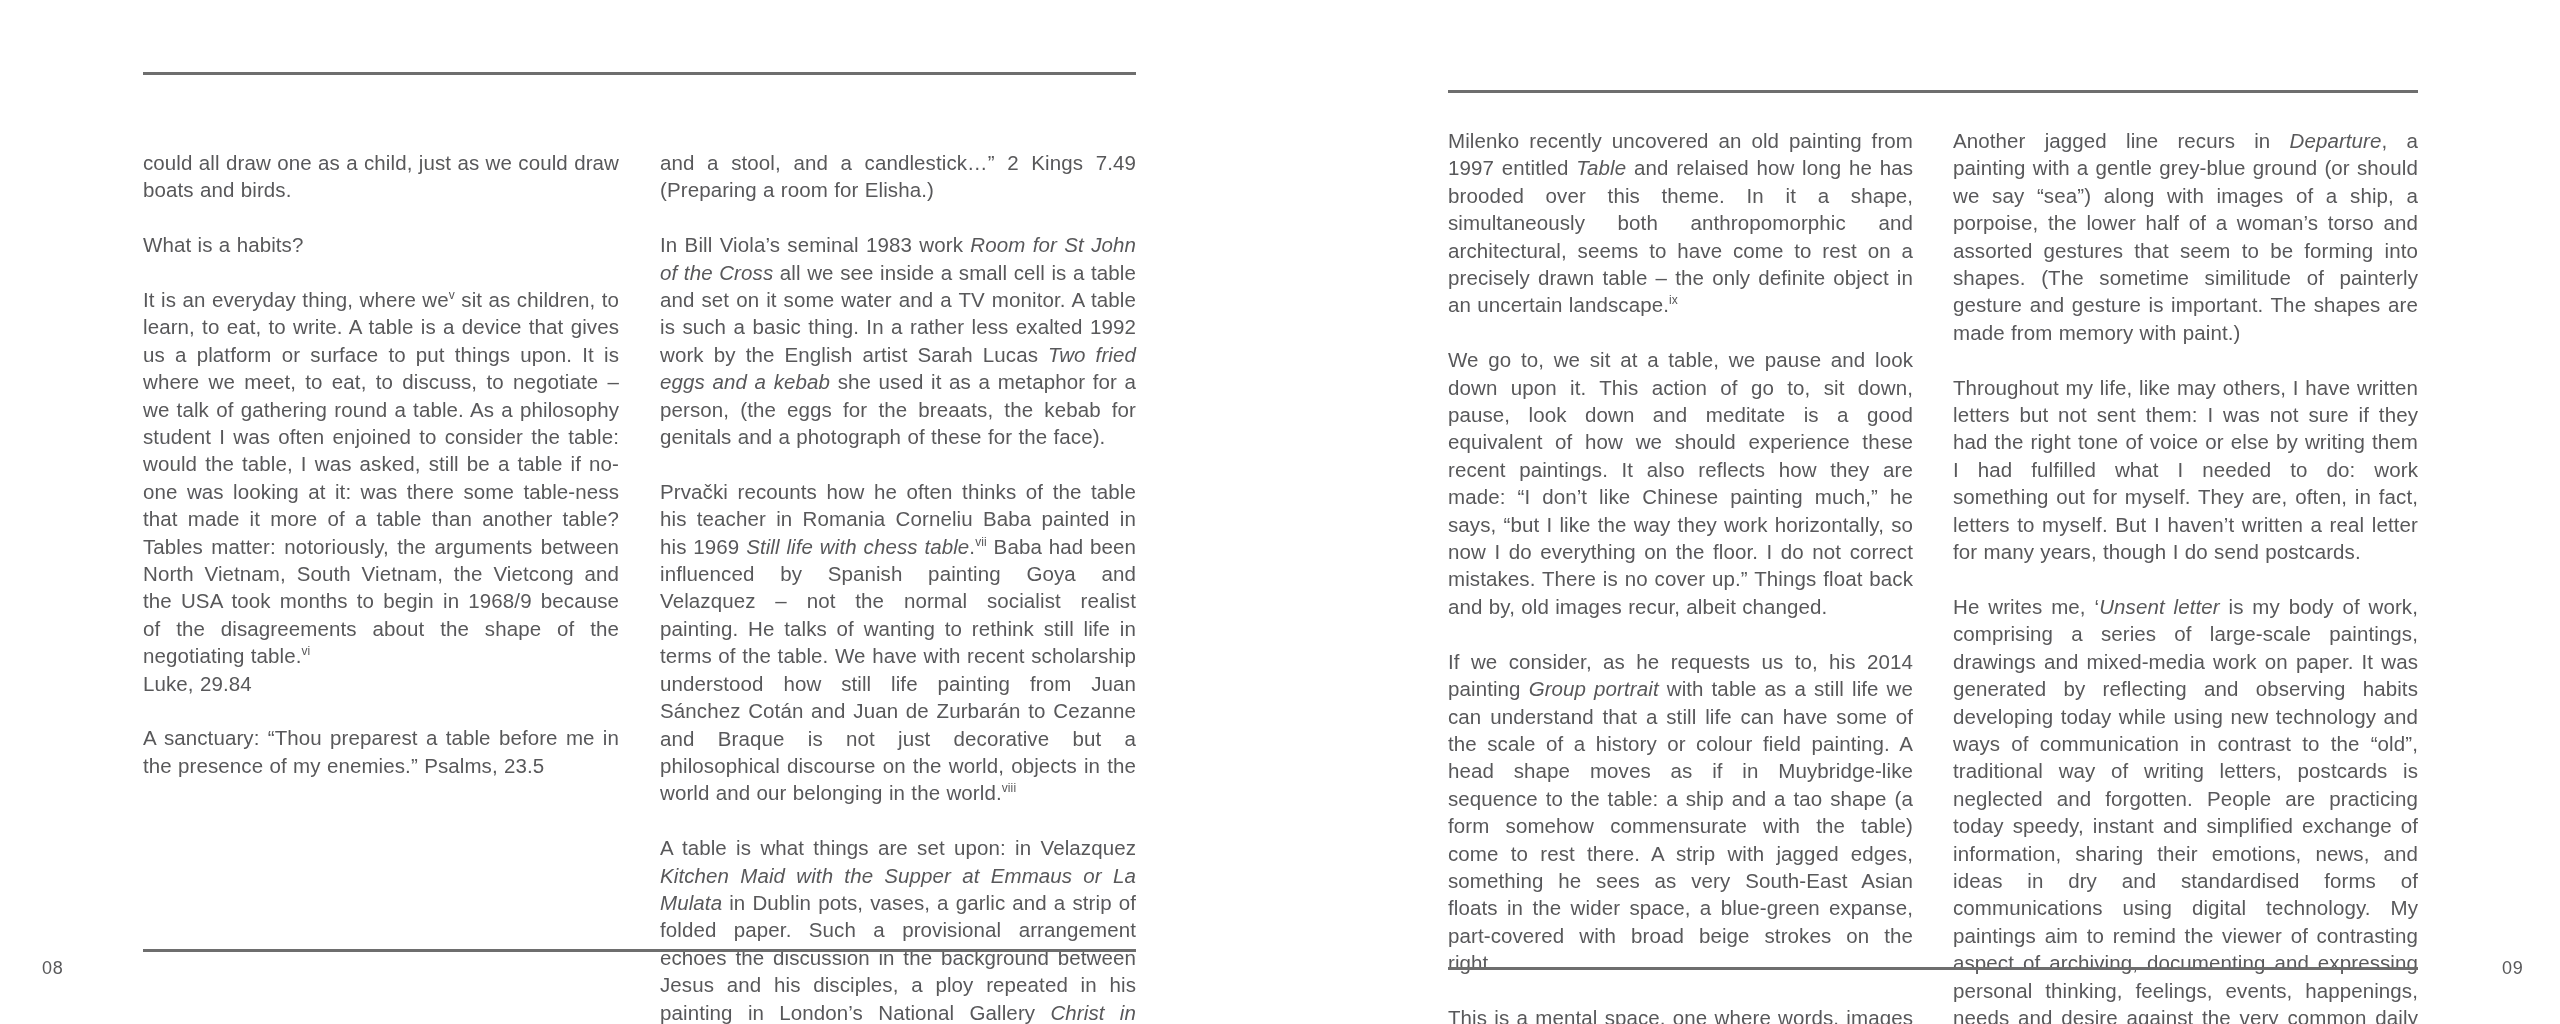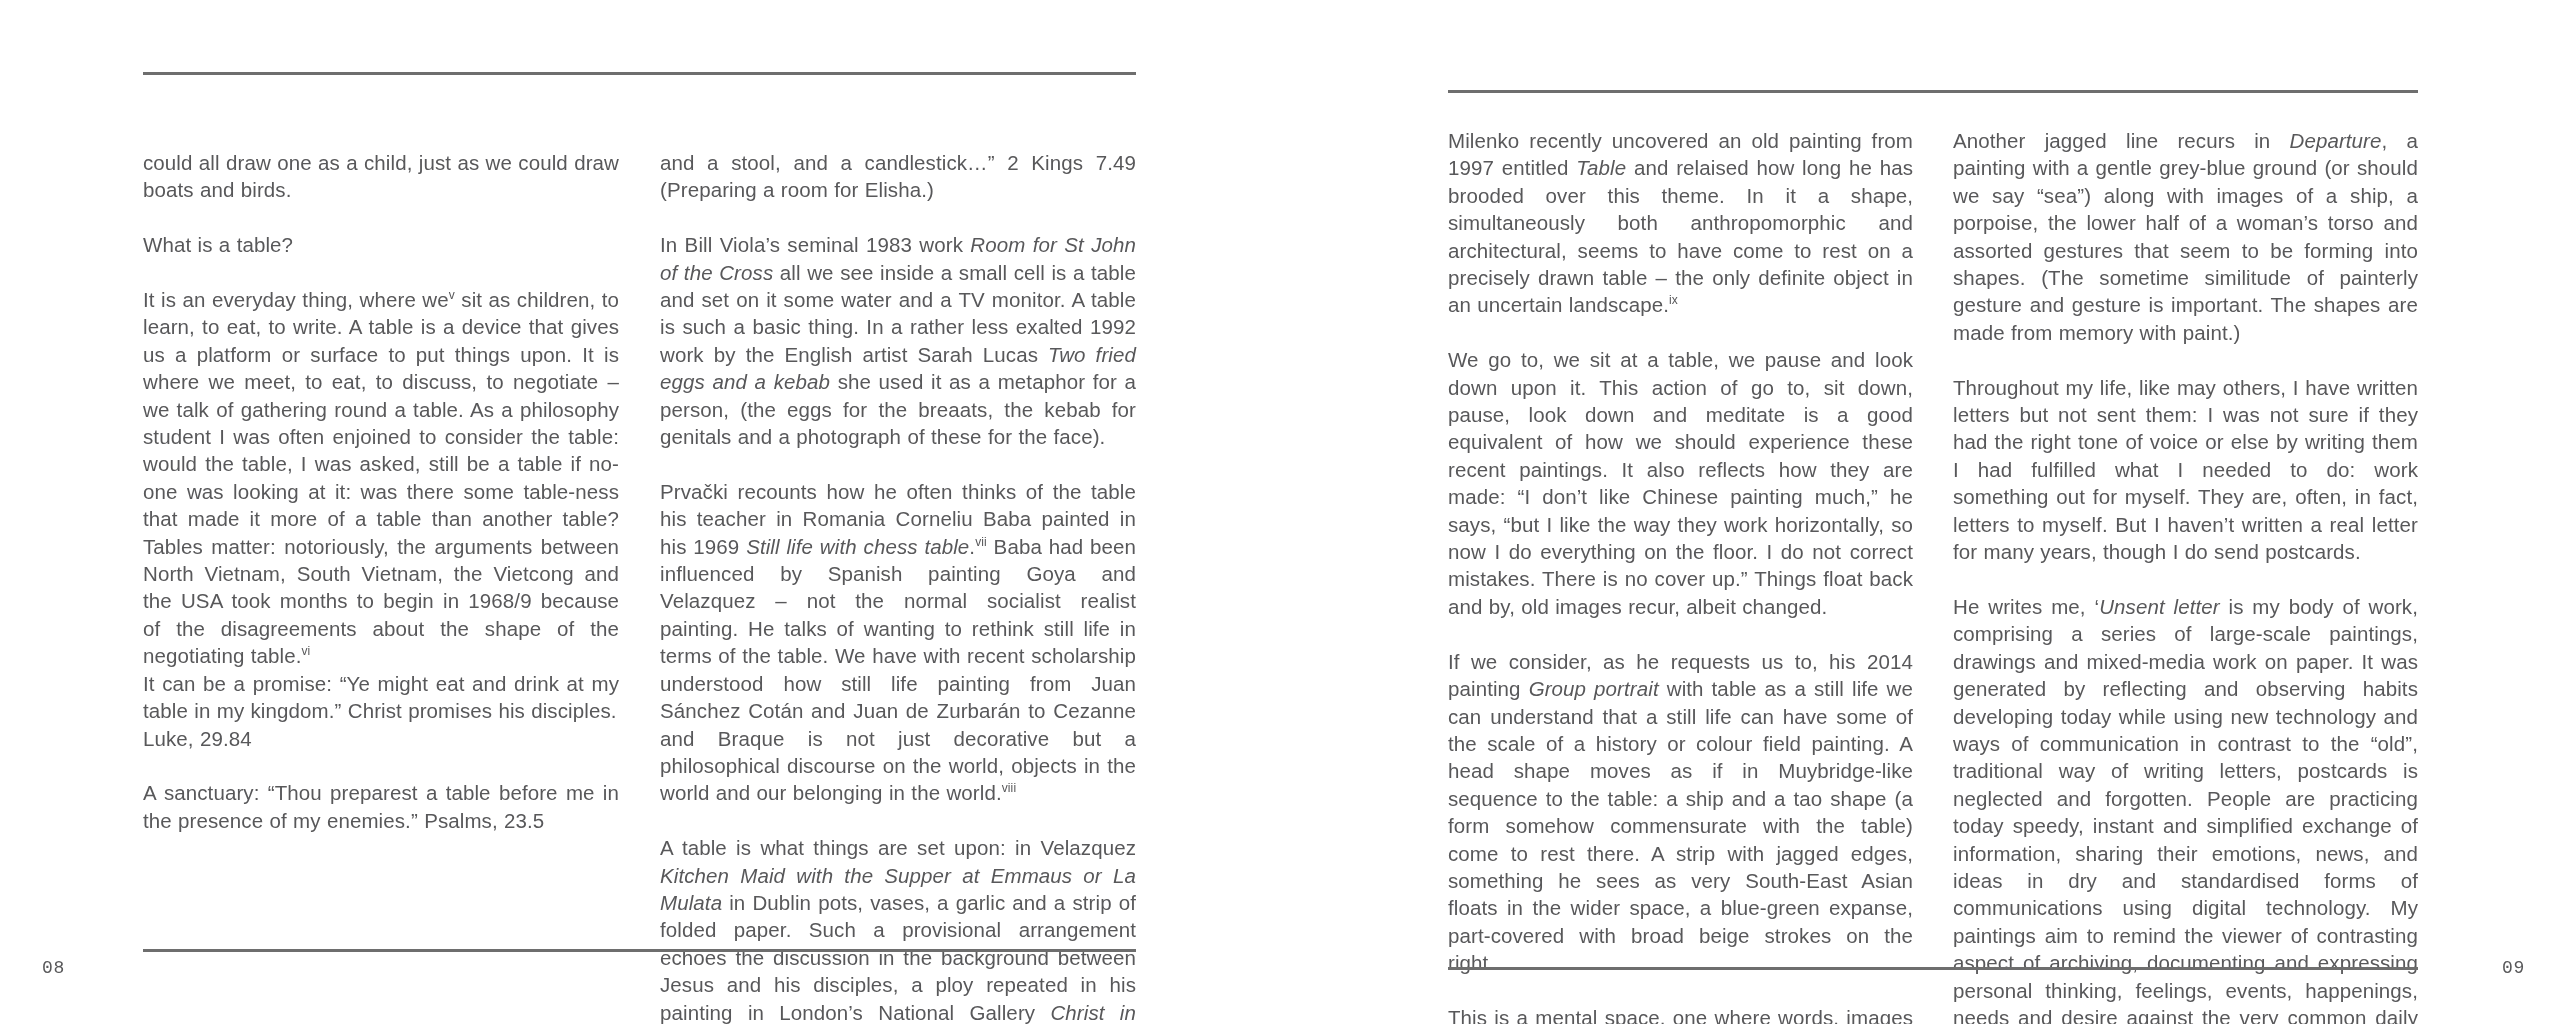--- a/index.html
+++ b/index.html
@@ -31,36 +31,35 @@
     word-spacing:0.5px;
   }
   .page-left .col{width:476px;margin-top:40px;}
   .page-right .col{width:465px;}
   .col p{margin:0;}
   .col p.gap{margin-top:27.4px;}
   .col em{font-style:italic;}
   .col sup{font-size:12px;line-height:0;vertical-align:super;}
   .page-number{
     position:absolute;top:958px;
-    font-size:18px;letter-spacing:0.8px;color:var(--text);font-family:Liberation Mono, monospace;
+    font-size:18px;letter-spacing:0.8px;color:var(--text);
   }
   .page-number-left{left:42px;}
   .page-number-right{left:2502px;}
 </style>
 </head>
 <body>
 
 <div class="page page-left">
   <div class="rule rule-top"></div>
   <div class="cols">
     <div class="col">
         <p><span>could all draw one as a child, just as we could draw boats and birds.</span></p>
-        <p class="gap"><span>What is a table?</span></p>
+        <p class="gap"><span>What is a habits?</span></p>
         <p class="gap"><span>It is an everyday thing, where we</span><sup>v</sup><span> sit as children, to learn, to eat, to write. A table is a device that gives us a platform or surface to put things upon. It is where we meet, to eat, to discuss, to negotiate – we talk of gathering round a table. As a philosophy student I was often enjoined to consider the table: would the table, I was asked, still be a table if no-one was looking at it: was there some table-ness that made it more of a table than another table? Tables matter: notoriously, the arguments between North Vietnam, South Vietnam, the Vietcong and the USA took months to begin in 1968/9 because of the disagreements about the shape of the negotiating table.</span><sup>vi</sup></p>
-        <p><span>It can be a promise: “Ye might eat and drink at my table in my kingdom.” Christ promises his disciples.</span></p>
         <p><span>Luke, 29.84</span></p>
         <p class="gap"><span>A sanctuary: “Thou preparest a table before me in the presence of my enemies.” Psalms, 23.5</span></p>
       </div>
     <div class="col">
         <p><span>and a stool, and a candlestick…” 2 Kings 7.49 (Preparing a room for Elisha.)</span></p>
         <p class="gap"><span>In Bill Viola’s seminal 1983 work </span><em>Room for St John of the Cross</em><span> all we see inside a small cell is a table and set on it some water and a TV monitor. A table is such a basic thing. In a rather less exalted 1992 work by the English artist Sarah Lucas </span><em>Two fried eggs and a kebab</em><span> she used it as a metaphor for a person, (the eggs for the breaats, the kebab for genitals and a photograph of these for the face).</span></p>
         <p class="gap"><span>Prvački recounts how he often thinks of the table his teacher in Romania Corneliu Baba painted in his 1969 </span><em>Still life with chess table</em><span>.</span><sup>vii</sup><span> Baba had been influenced by Spanish painting Goya and Velazquez – not the normal socialist realist painting. He talks of wanting to rethink still life in terms of the table. We have with recent scholarship understood how still life painting from Juan Sánchez Cotán and Juan de Zurbarán to Cezanne and Braque is not just decorative but a philosophical discourse on the world, objects in the world and our belonging in the world.</span><sup>viii</sup></p>
         <p class="gap"><span>A table is what things are set upon: in Velazquez </span><em>Kitchen Maid with the Supper at Emmaus or La Mulata</em><span> in Dublin pots, vases, a garlic and a strip of folded paper. Such a provisional arrangement echoes the discussion in the background between Jesus and his disciples, a ploy repeated in his painting in London’s National Gallery </span><em>Christ in house of Martha</em><span>.</span></p>
       </div>
   </div>

